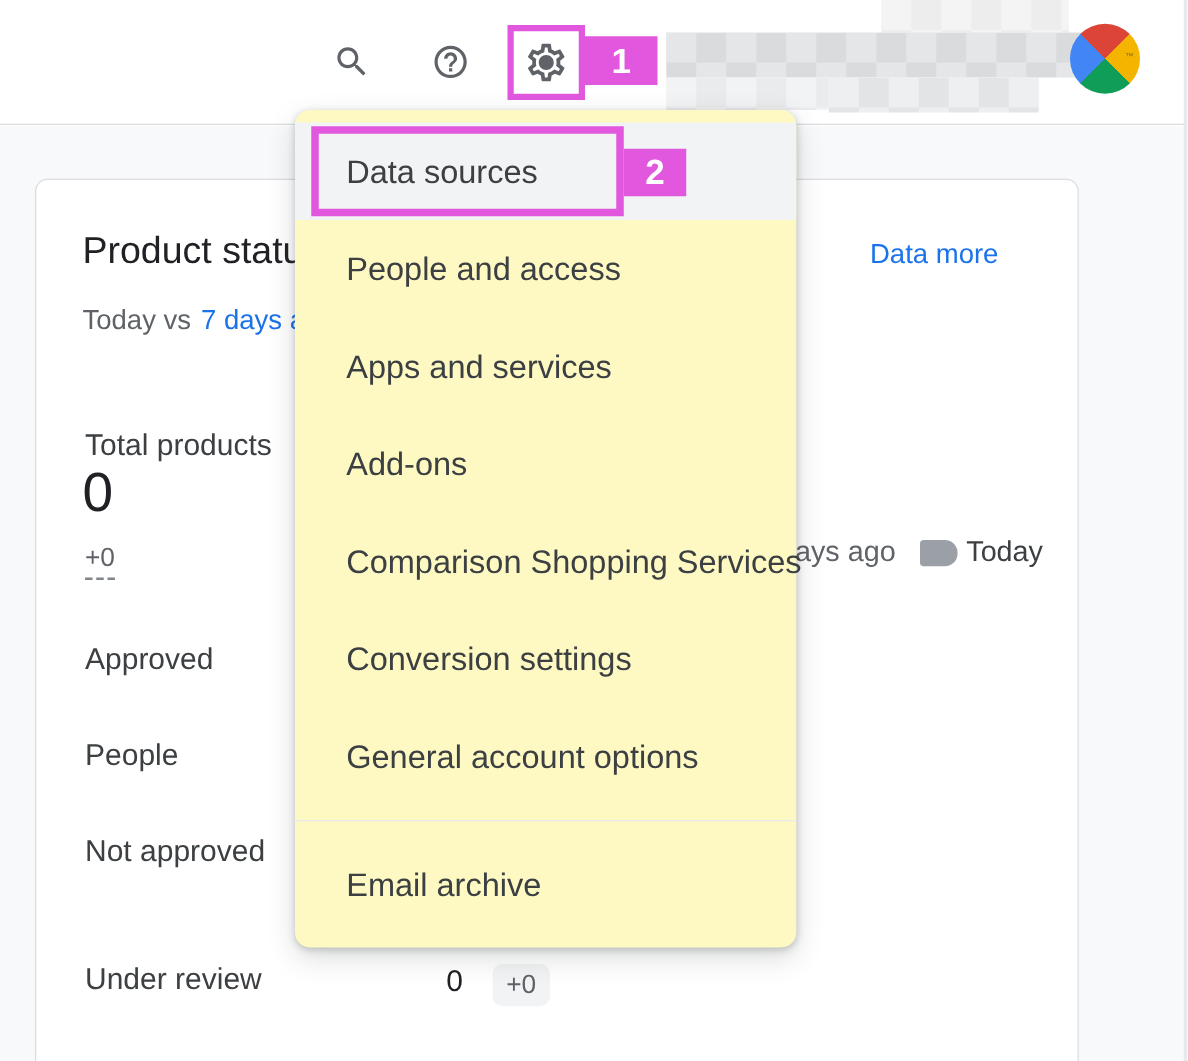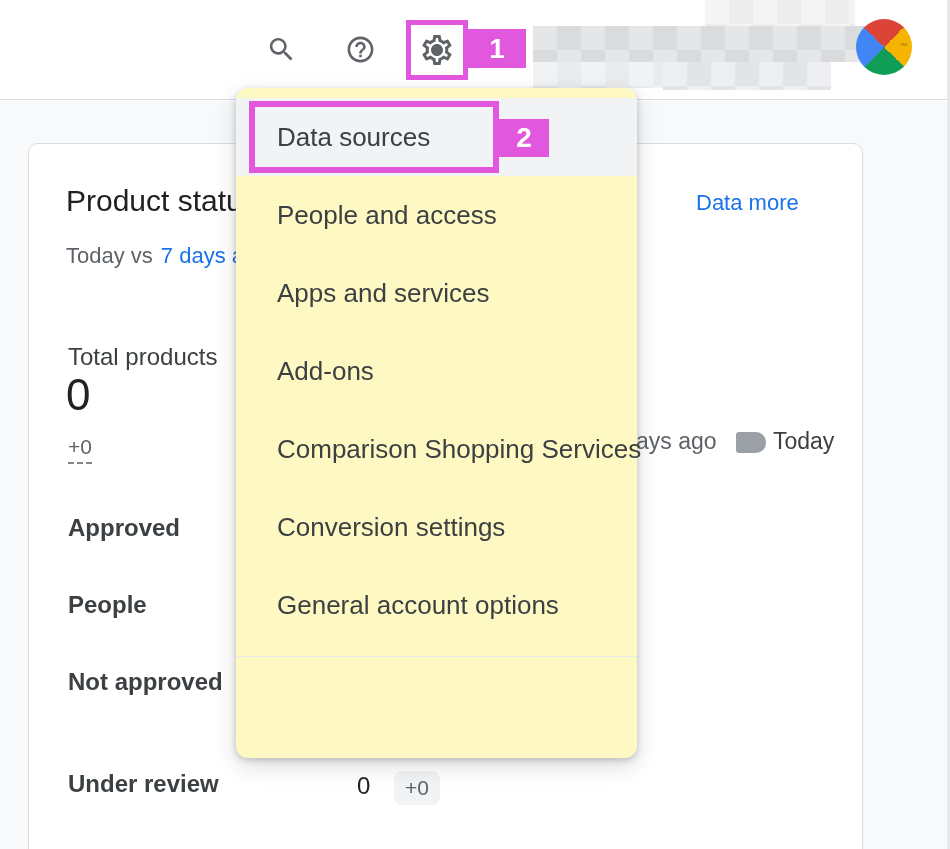--- a/index.html
+++ b/index.html
@@ -63,21 +63,21 @@
   .total-delta { position:absolute; left:39px; top:291px; font-size:21px; color:#5f6368;
     border-bottom:2px dashed #80868b; padding-bottom:3px; cursor:default; }
   .legend { position:absolute; left:0; top:284px; width:835px; height:30px; }
   .legend .swatch { position:absolute; height:21px; }
   .legend .sw-prev  { left:532px; top:5px; width:30px; background:#dadce0; border-radius:3px 10px 10px 3px; }
   .legend .sw-today { left:707px; top:4px; width:30px; background:#9aa0a6; border-radius:3px 10px 10px 3px; }
   .legend .lbl { position:absolute; top:0; font-size:23px; color:#5f6368; white-space:nowrap; }
   .legend .lbl-prev  { left:575px; }
   .legend .lbl-today { left:744px; color:#3c4043; }
   .status-row { position:absolute; left:39px; width:450px; height:34px; }
-  .status-row .s-label { position:absolute; left:0; top:2px; font-size:24px; font-weight:bold; color:#3c4043; white-space:nowrap; }
+  .status-row .s-label { position:absolute; left:0; top:2px; font-size:24px; font-weight:normal; color:#3c4043; white-space:nowrap; }
   .status-row .s-value { position:absolute; left:289px; top:4px; font-size:24px; color:#202124; }
   .status-row .s-pill  { position:absolute; left:326px; top:3px; width:46px; height:34px; background:#f1f3f4;
     border-radius:8px; display:flex; align-items:center; justify-content:center; font-size:21px; color:#5f6368; }
   .row-0 { top:368px; } .row-1 { top:445px; } .row-2 { top:522px; } .row-3 { top:624px; }
   
   .menu {
     position:absolute; left:236px; top:88px; width:401px; height:670px;
     background:#fef9c3; border-radius:12px; z-index:20;
     box-shadow:0 2px 6px rgba(60,64,67,.25), 0 8px 22px rgba(60,64,67,.18);
     padding-top:10px;
@@ -189,15 +189,18 @@
   <div class="menu-item">
     <span>Comparison Shopping Services</span>
   </div>
   <div class="menu-item">
     <span>Conversion settings</span>
   </div>
   <div class="menu-item">
     <span>General account options</span>
   </div>
   <div class="menu-divider"></div>
+  <div class="menu-item">
+    <span>Email archive</span>
+  </div>
 </div>
 
 <div class="window-edge"></div>
 
 </body></html>

